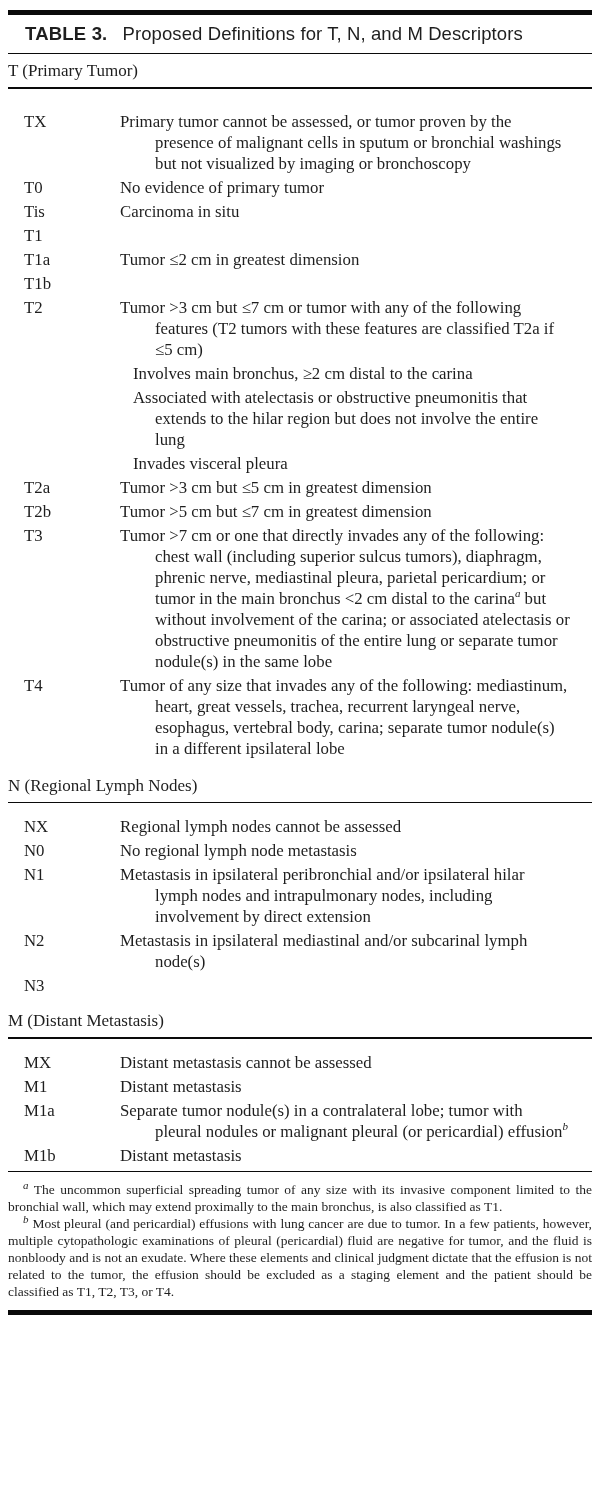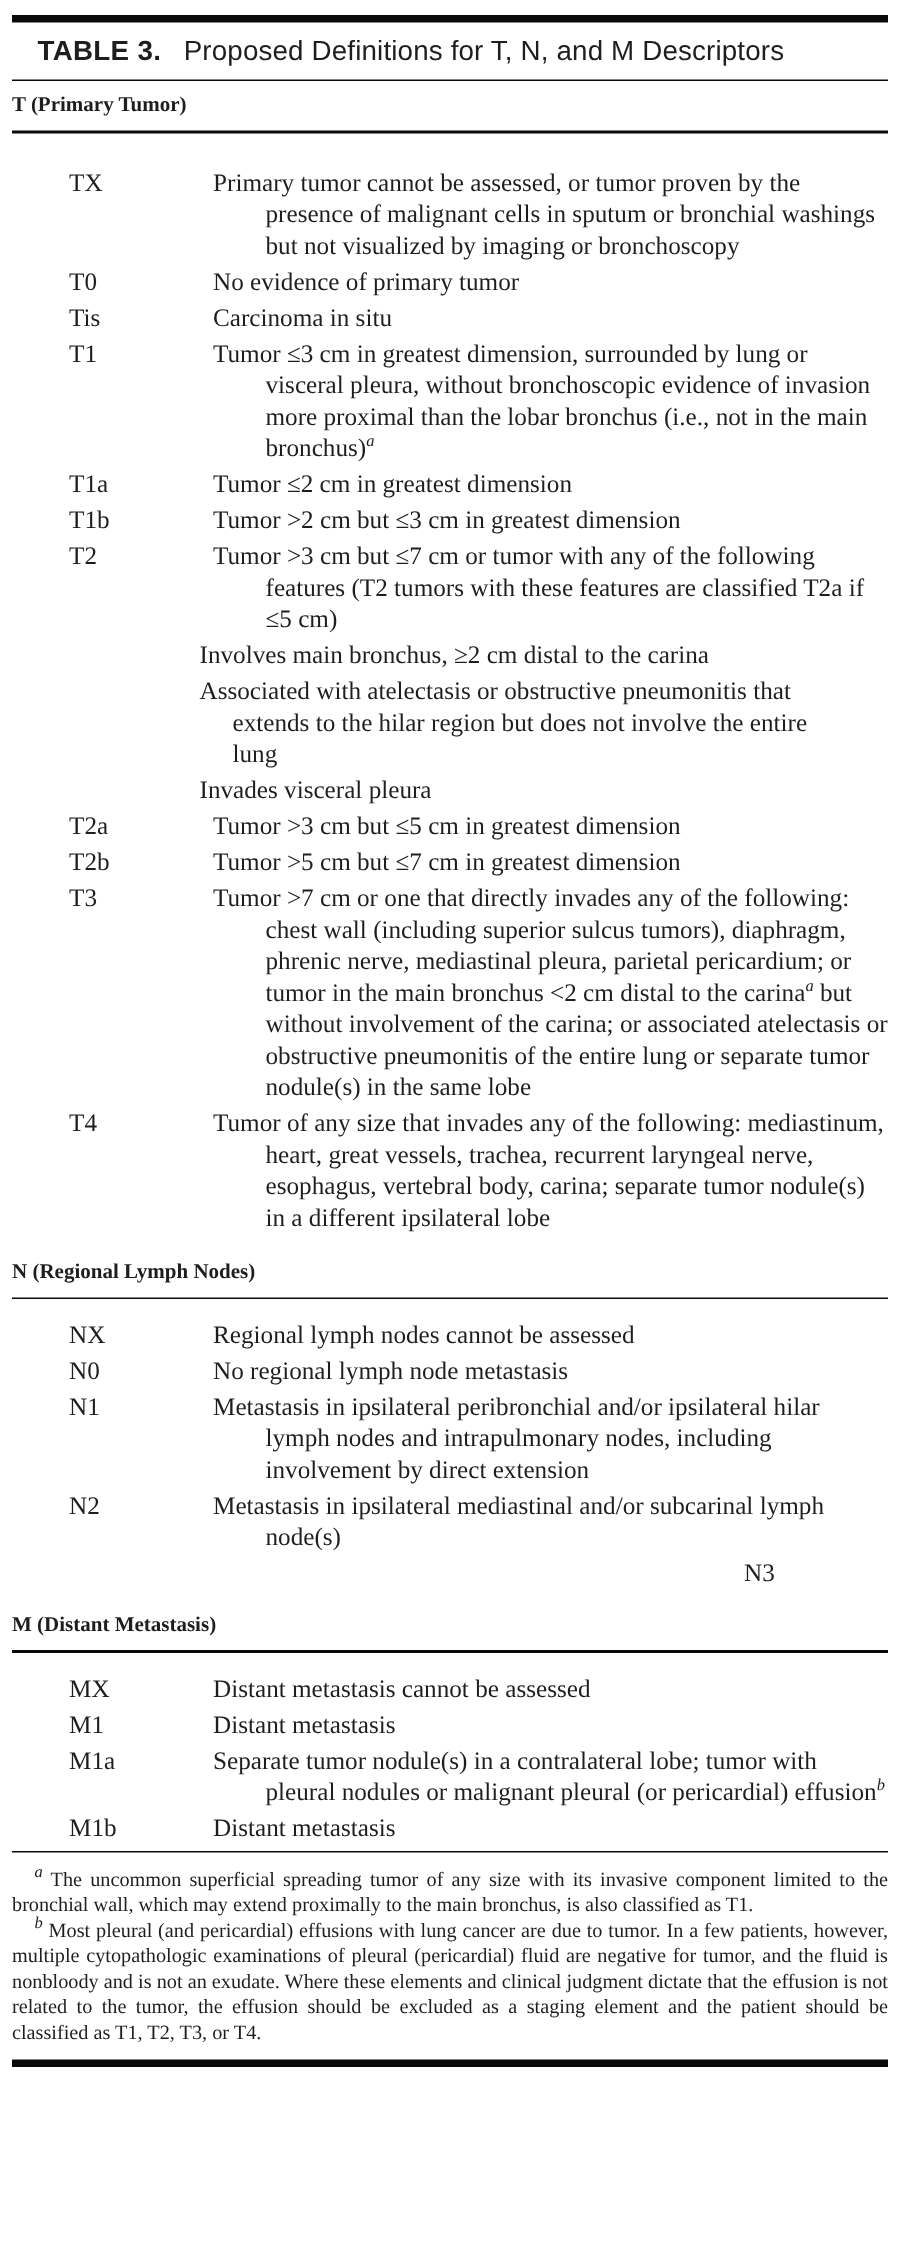--- a/index.html
+++ b/index.html
@@ -16,30 +16,30 @@
   .title-row {
     font-family: "Liberation Sans", "DejaVu Sans", sans-serif;
     font-size: 18.5px; line-height: 24px;
     padding: 7px 0 7px 17px;
     white-space: nowrap;
   }
   .title-label { font-weight: bold; margin-right: 15px; letter-spacing: 0.2px; margin-top: 44px; }
   .title-caption { letter-spacing: 0.1px; }
 
   .sec-head {
-    font-size: 14px; font-weight: bold; line-height: 21px;
+    font-size: 17px; font-weight: normal; line-height: 21px;
     padding: 6px 0 6px 0;
   }
   .section-n .sec-head, .section-m .sec-head { padding-top: 9px; }
 
   .rows { font-size: 16.8px; line-height: 21px; }
   .rows.first { padding-top: 22px; padding-bottom: 4px; }
   .rows.later { padding-top: 13px; padding-bottom: 2px; }
 
-  .row { display: flex; margin-bottom: 3px; justify-content: flex-end; }
+  .row { display: flex; margin-bottom: 3px; }
   .term { flex: 0 0 112px; box-sizing: border-box; padding-left: 16px; }
   .def { width: 415px; padding-left: 35px; text-indent: -35px; }
   .def sup, .fn sup { font-style: italic; font-size: 11px; line-height: 0; }
   .sub {
     margin-left: 112px; margin-bottom: 3px;
     width: 409px; padding-left: 35px; text-indent: -22px;
   }
 
   .footnotes { padding: 9px 0 10px 0; }
   .fn {
@@ -76,31 +76,29 @@
         <div class="def">No evidence of primary tumor</div>
       </div>
 
       <div class="row">
         <div class="term">Tis</div>
         <div class="def">Carcinoma in situ</div>
       </div>
 
       <div class="row">
         <div class="term">T1</div>
-        <div class="def"><span>Tumor ≤3 cm in greatest dimension, surrounded by lung or visceral pleura, without bronchoscopic evidence of invasion more proximal than the lobar bronchus (i.e., not in the main bronchus)</span><sup>a</sup></div>
       </div>
 
       <div class="row">
         <div class="term">T1a</div>
         <div class="def">Tumor ≤2 cm in greatest dimension</div>
       </div>
 
       <div class="row">
         <div class="term">T1b</div>
-        <div class="def">Tumor &gt;2 cm but ≤3 cm in greatest dimension</div>
       </div>
 
       <div class="row">
         <div class="term">T2</div>
         <div class="def">Tumor &gt;3 cm but ≤7 cm or tumor with any of the following features (T2 tumors with these features are classified T2a if ≤5 cm)</div>
       </div>
       <div class="sub">Involves main bronchus, ≥2 cm distal to the carina</div>
       <div class="sub">Associated with atelectasis or obstructive pneumonitis that extends to the hilar region but does not involve the entire lung</div>
       <div class="sub">Invades visceral pleura</div>
 

